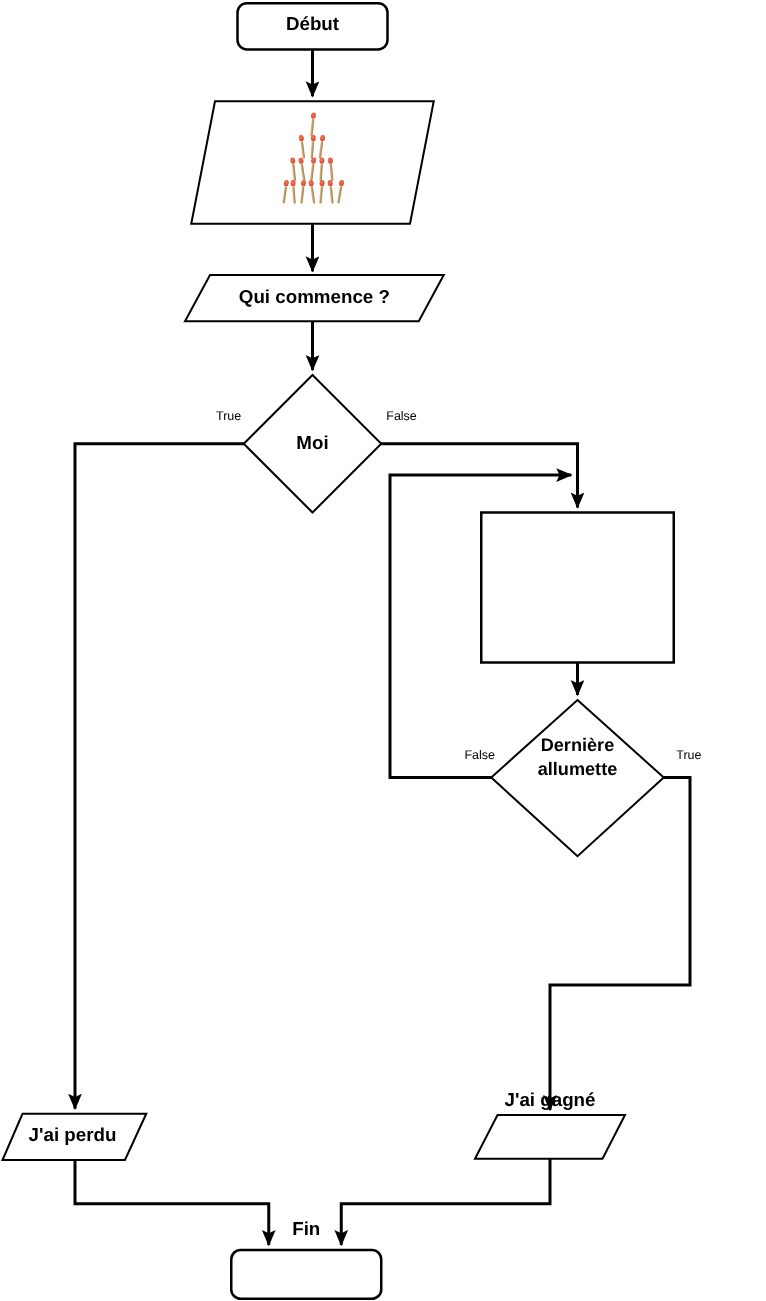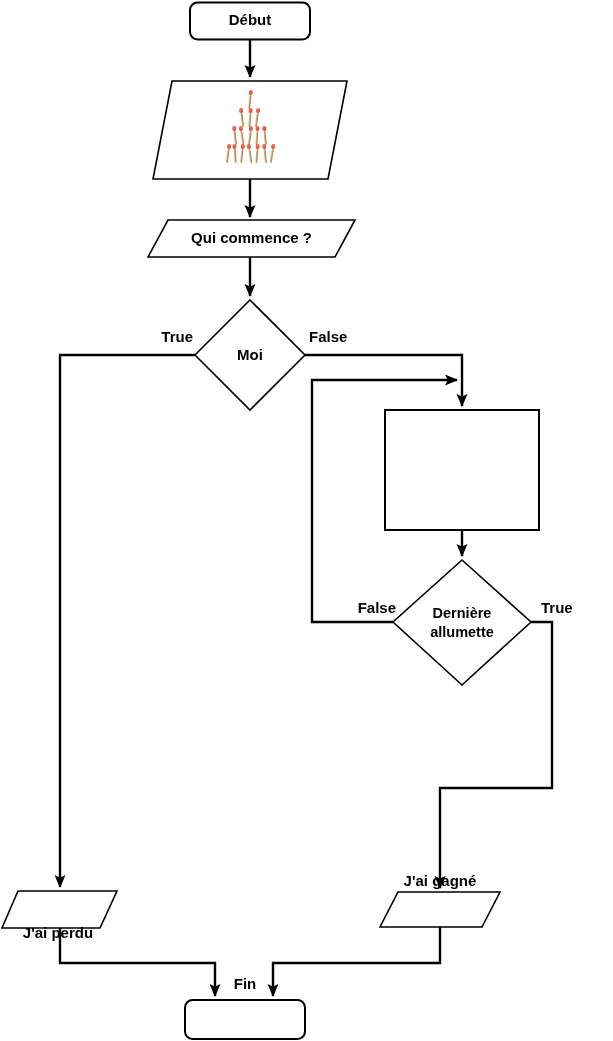--- a/index.html
+++ b/index.html
@@ -10,21 +10,21 @@
   svg.wires{position:absolute;left:0;top:0;}
   .wire{fill:none;stroke:var(--stroke,#000);stroke-width:2.4;stroke-linejoin:miter;}
   .shape{fill:#ffffff;stroke:var(--stroke,#000);stroke-width:1.6;}
   .sw2{stroke-width:2;}
   .lbl{
     position:absolute;display:flex;align-items:center;justify-content:center;
     font-weight:bold;text-align:center;line-height:1.25;
   }
   .pre{white-space:pre-line;}
   .process{font-weight:normal;font-size:13.5px;line-height:19.5px;}
-  .edge-lbl{position:absolute;font-weight:bold;font-size:15px;}
+  .edge-lbl{position:absolute;font-weight:normal;font-size:10px;}
   .match{position:absolute;width:4.4px;height:20px;}
   .mhead{width:4.4px;height:5.4px;border-radius:50%;
     background:radial-gradient(circle at 40% 35%, #ef7454, var(--match-head,#d63a28));}
   .mstick{width:2.4px;height:14.2px;margin:-0.6px auto 0;border-radius:1px;
     background:linear-gradient(90deg, var(--stick-light,#dfc18a), var(--stick-dark,#9c7a47));}
 </style>
 </head>
 <body>
 
 <div class="canvas">
@@ -121,23 +121,23 @@
       </div>
       <div class="match" style="left: 120px; top: 60px; transform: rotate(9deg);">
         <div class="mhead"></div>
         <div class="mstick"></div>
       </div>
     </div>
 
   <div class="lbl" style="left:190px;top:2px;width:120px;height:37px;font-size:15px;">Début</div>
   <div class="lbl" style="left:148px;top:220px;width:207px;height:37px;font-size:15px;">Qui commence ?</div>
   <div class="lbl" style="left:195px;top:300px;width:110px;height:110px;font-size:15px;text-align:right;">Moi</div>
-  <div class="lbl pre" style="left:393px;top:560px;width:138px;height:125px;font-size:14.5px;">Dernière
+  <div class="lbl pre" style="left:393px;top:544px;width:138px;height:125px;font-size:14.5px;">Dernière
 allumette</div>
-  <div class="lbl" style="left:2px;top:891px;width:112px;height:37px;font-size:15px;margin-top:24px;">J'ai perdu</div>
+  <div class="lbl" style="left:2px;top:891px;width:112px;height:37px;font-size:15px;">J'ai perdu</div>
   <div class="lbl" style="left:382px;top:864px;width:116px;height:35px;font-size:15px;">J'ai gagné</div>
   <div class="lbl" style="left:185px;top:965px;width:120px;height:39px;font-size:15px;">Fin</div>
 
   <div class="edge-lbl" style="left:141px;top:328px;width:52px;text-align:right;">True</div>
   <div class="edge-lbl" style="left:309px;top:328px;width:60px;">False</div>
   <div class="edge-lbl" style="left:349px;top:599px;width:47px;text-align:right;">False</div>
   <div class="edge-lbl" style="left:541px;top:599px;width:50px;">True</div>
 
 </div>
 

